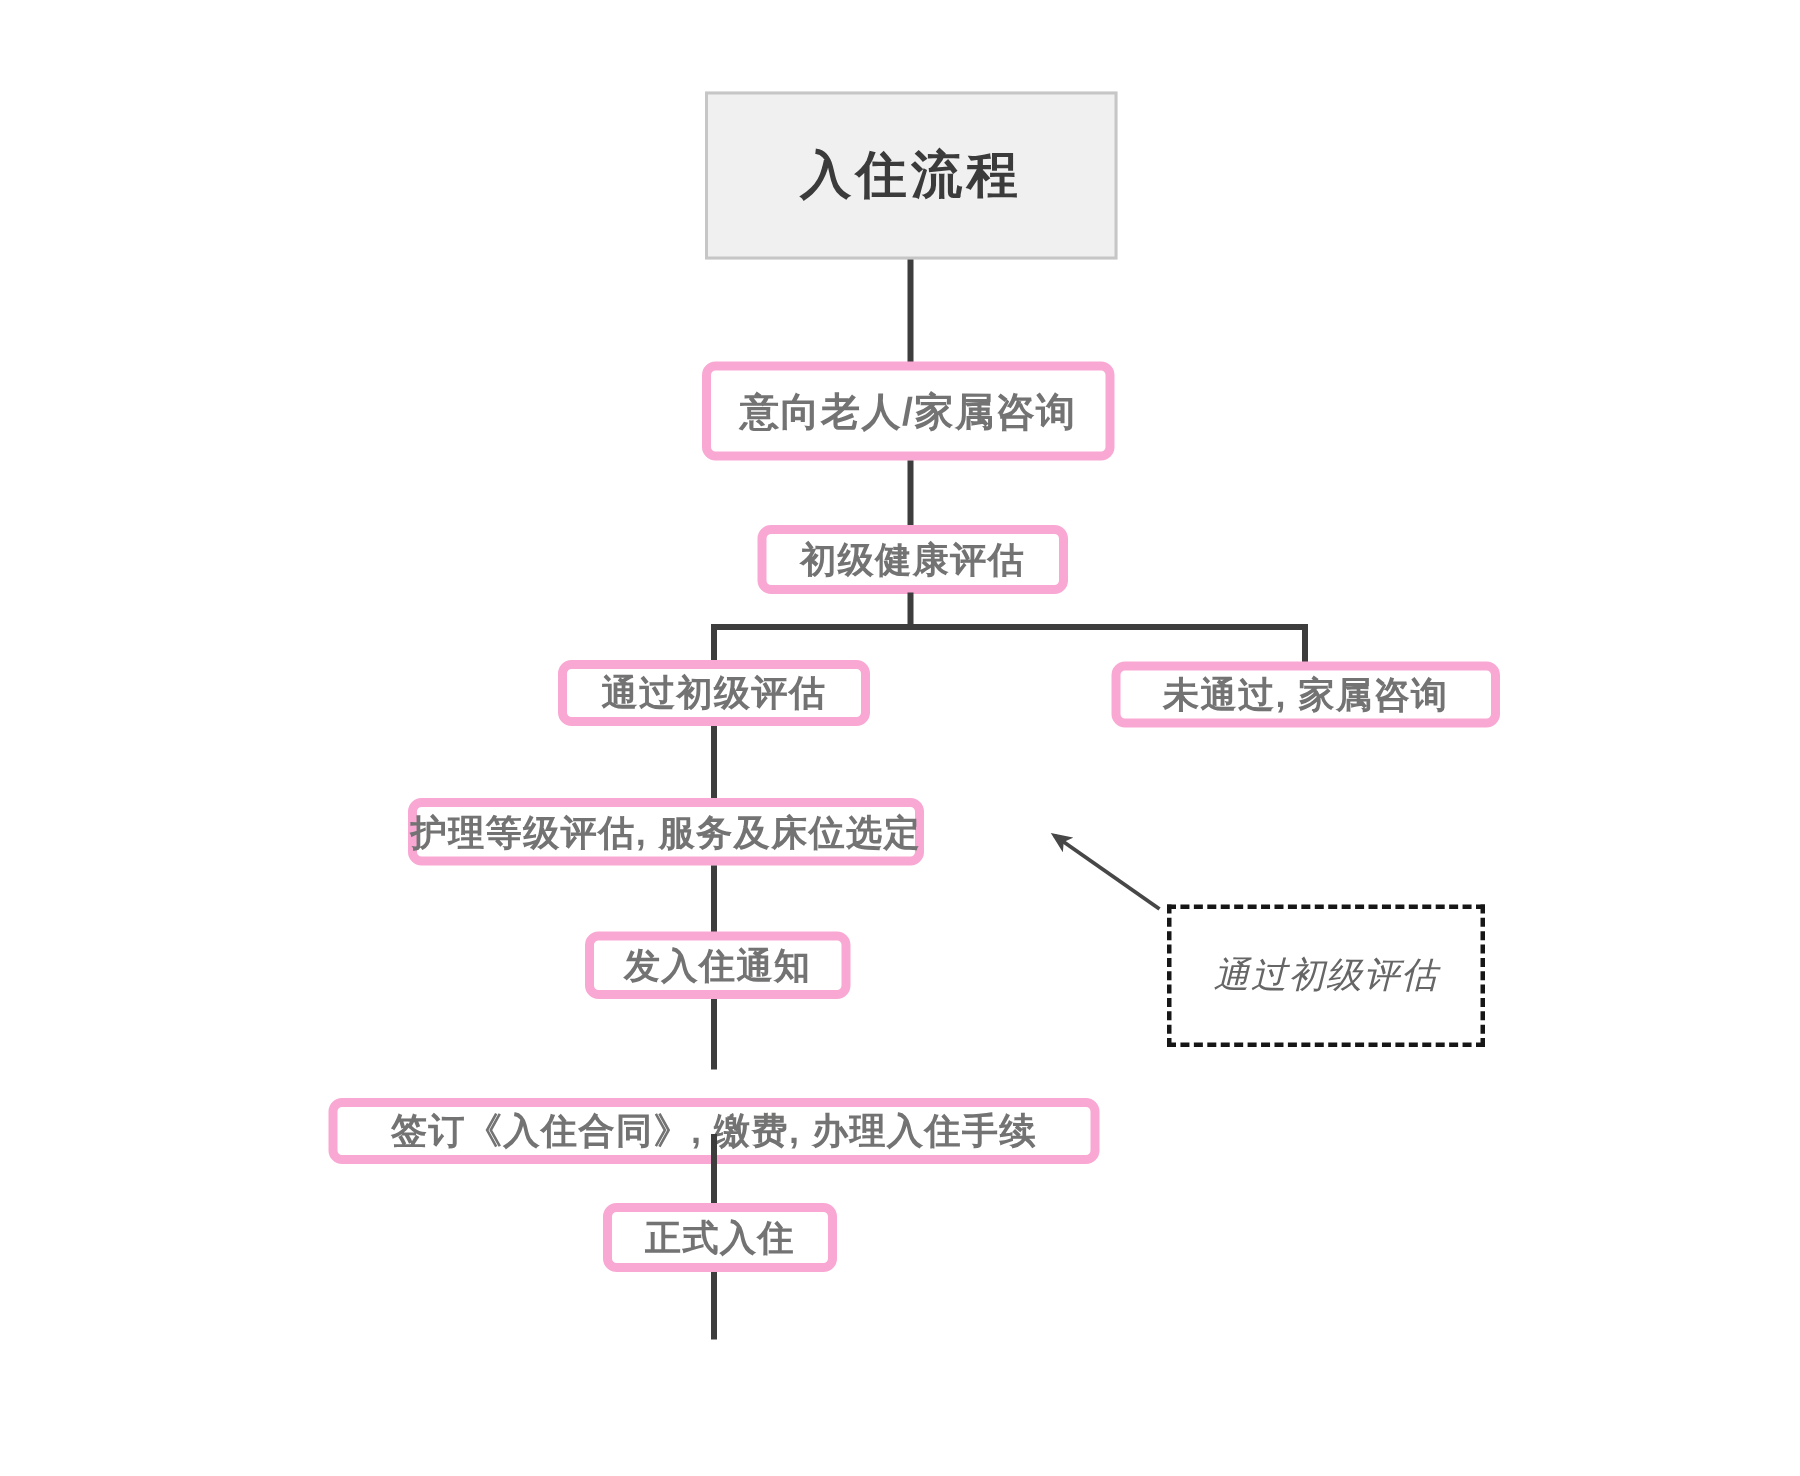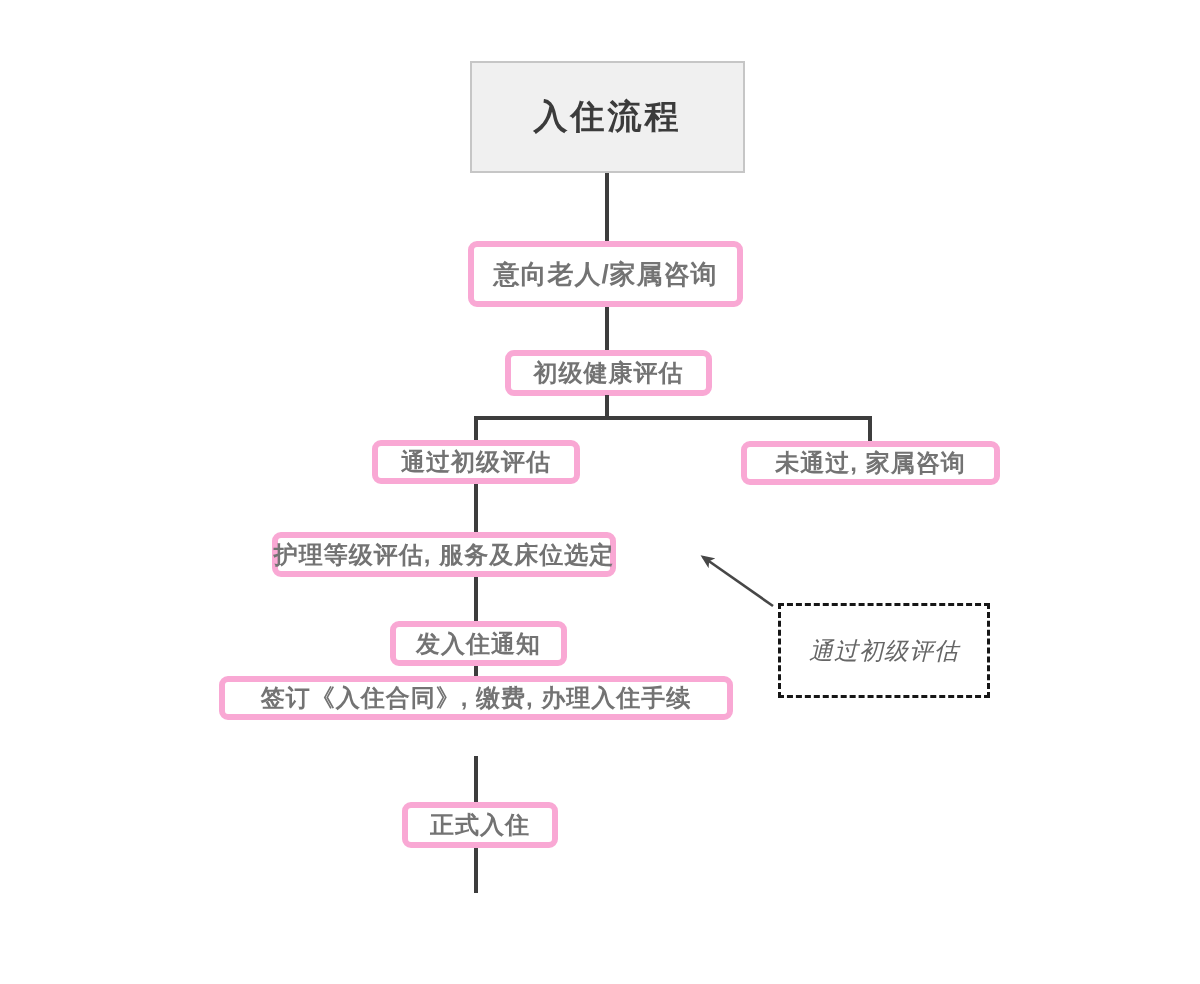--- a/index.html
+++ b/index.html
@@ -59,21 +59,21 @@
   <div class="vline" style="left:474px; top:484px; width:4px; height:49px;"></div>
 
   <div class="node" style="left:272px; top:532px; width:344px; height:45px;">护理等级评估, 服务及床位选定</div>
 
   <div class="vline" style="left:474px; top:577px; width:4px; height:45px;"></div>
 
   <div class="node" style="left:390px; top:621px; width:177px; height:45px;">发入住通知</div>
 
   <div class="vline" style="left:474px; top:666px; width:4px; height:47px;"></div>
 
-  <div class="node" style="left:219px; top:676px; width:514px; height:44px;">签订《入住合同》, 缴费, 办理入住手续</div>
+  <div class="node" style="left:219px; top:732px; width:514px; height:44px;">签订《入住合同》, 缴费, 办理入住手续</div>
 
   <div class="vline" style="left:474px; top:756px; width:4px; height:47px;"></div>
 
   <div class="node" style="left:402px; top:802px; width:156px; height:46px;">正式入住</div>
 
   <div class="vline" style="left:474px; top:848px; width:4px; height:45px;"></div>
 
 
   <div class="annotation" style="left:778px; top:603px; width:212px; height:95px;">
     <span>通过初级评估</span>

